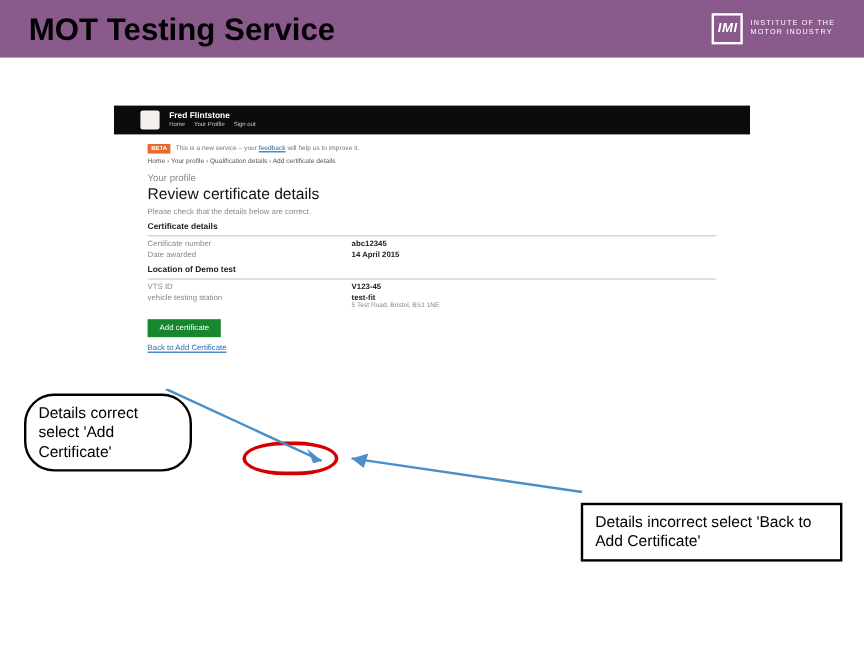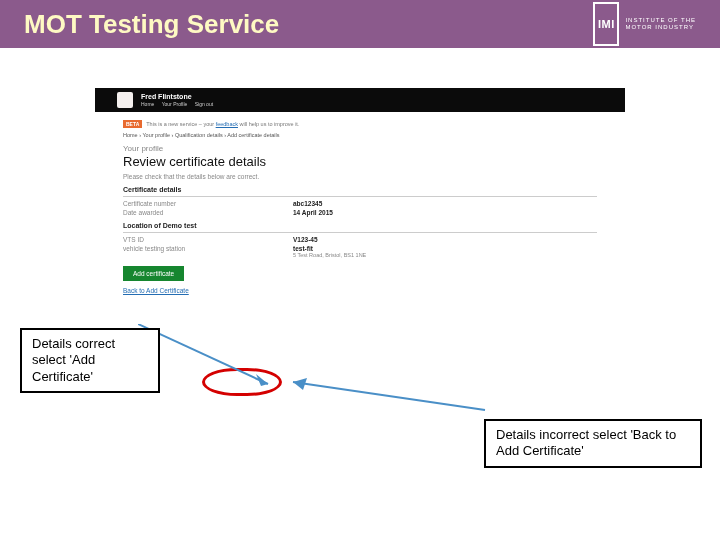--- a/index.html
+++ b/index.html
@@ -6,26 +6,26 @@
   body { width: 720px; height: 540px; font-family: Arial, Helvetica, sans-serif; background: #fff; }
 
   .slide-header {
     height: 48px;
     background: #8b5a8c;
     display: flex;
     align-items: center;
     justify-content: space-between;
     padding: 0 24px;
   }
-  .slide-title { color: #fef9c3; font-size: 26px; font-weight: 700; }
+  .slide-title { color: #000000; font-size: 26px; font-weight: 700; }
   .imi-logo { display: flex; align-items: center; gap: 6px; }
   .imi-box {
-    width: 26px; height: 44px; border: 2px solid #fff;
+    width: 26px; height: 26px; border: 2px solid #fff;
     display: flex; align-items: center; justify-content: center;
-    color: #fff; font-size: 11px; font-weight: 700; letter-spacing: 0.5px;
+    color: #fff; font-size: 11px; font-weight: 700; letter-spacing: 0.5px; font-style: italic;
   }
   .imi-text { display: flex; flex-direction: column; color: #fff; font-size: 6px; letter-spacing: 1px; line-height: 1.1; }
 
   .content-area { position: relative; padding: 40px 0 0 0; }
   .screenshot-wrap {
     position: absolute; left: 50%; top: 40px; transform: translateX(-50%);
     width: 530px; background: #fff;
   }
   .ss-top {
     height: 24px; background: #0b0b0b; display: flex; align-items: center;
@@ -58,21 +58,21 @@
     display:inline-block; background:#16862f; color:#fff;
     font-size:6.5px; padding: 4px 10px; border:none;
     margin-top: 6px; cursor:pointer;
   }
   .back-link { display:block; font-size:6.5px; color:#246db3; text-decoration:underline; margin-top:6px; }
 
   .callout {
     position:absolute; border:2px solid #000; background:#fff;
     padding: 6px 10px; font-size: 13px; line-height:1.25;
   }
-  .callout.c1 { left:20px; top:280px; width:140px; }
+  .callout.c1 { left:20px; top:280px; width:140px;border-radius:25px; }
   .callout.c2 { left:484px; top:350px; width:218px;margin-top:21px; }
   .red-oval {
     position:absolute; width:80px; height:28px;
     border:3px solid #d40000; border-radius: 40px/16px;
     background:transparent;
   }
   .blue-arrow-line { position:absolute; }
 </style>
 </head>
 <body>

